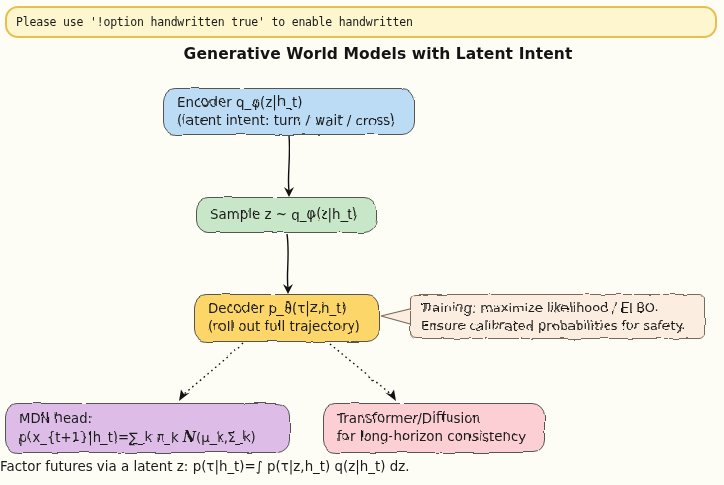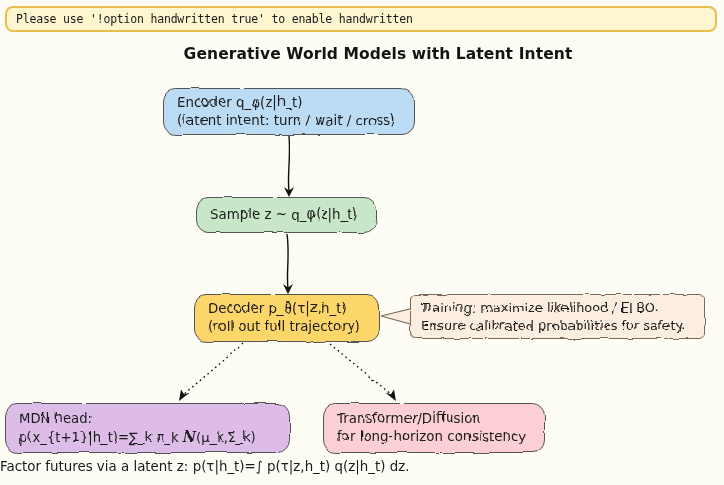--- a/index.html
+++ b/index.html
@@ -12,25 +12,25 @@
     background: #fdfcf5;
     font-family: "DejaVu Sans", "Liberation Sans", sans-serif;
     overflow: hidden;
     position: relative;
   }
   #banner {
     position: absolute;
     left: 5px;
     top: 6px;
     width: 712px;
-    height: 26px;
+    height: 32px;
     box-sizing: border-box;
     background: #fdf6cf;
     border: 2px solid #e8bf4e;
-    border-radius: 8px;
+    border-radius: 13px;
     display: flex;
     align-items: center;
     padding-left: 9px;
     font-family: "DejaVu Sans Mono", "Liberation Mono", monospace;
     font-size: 11.5px;
     color: #1a1a1a;
     letter-spacing: -0.2px;
   }
   #title {
     position: absolute;

